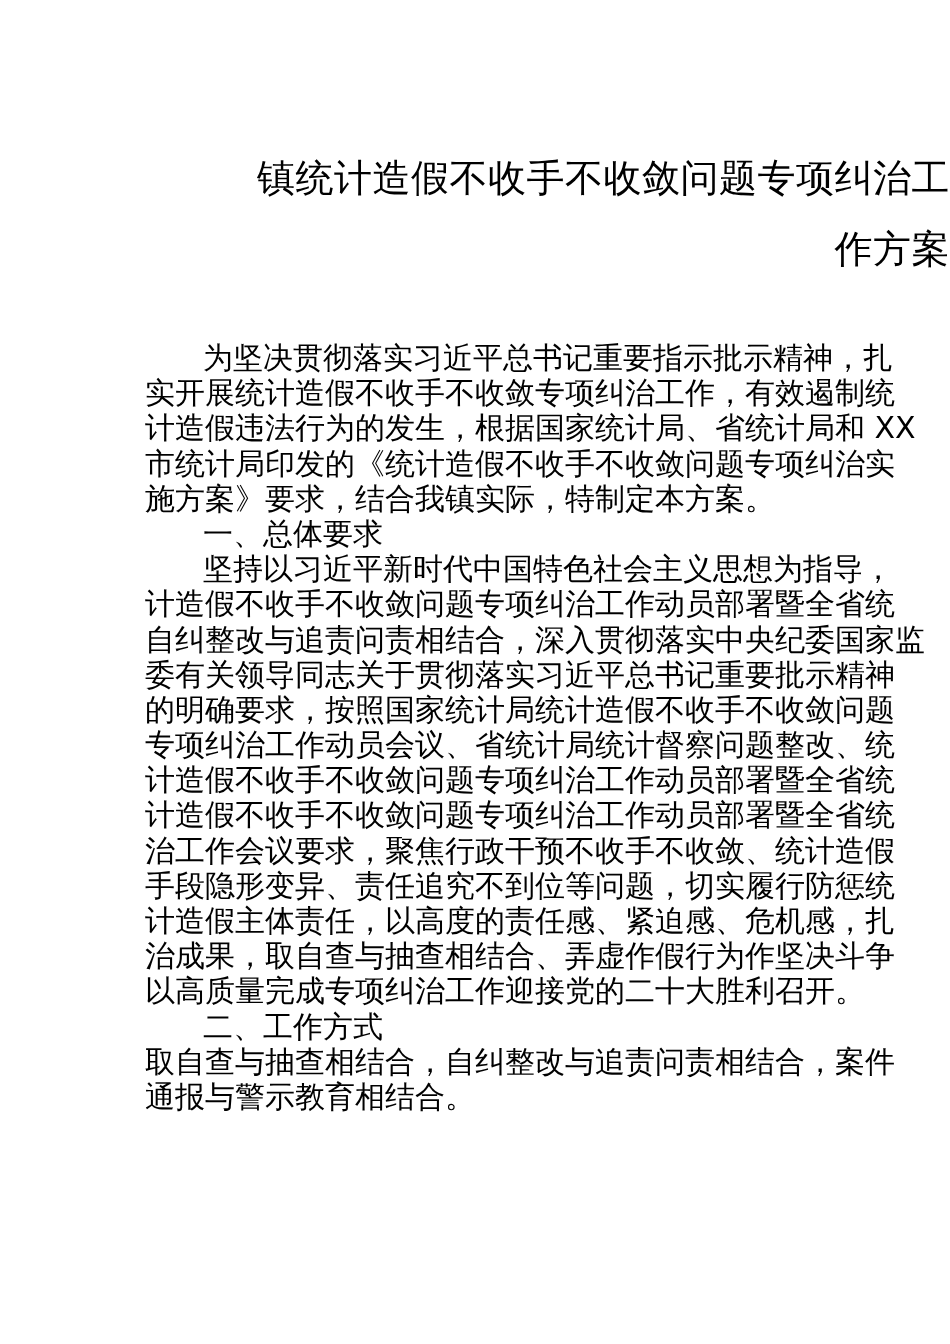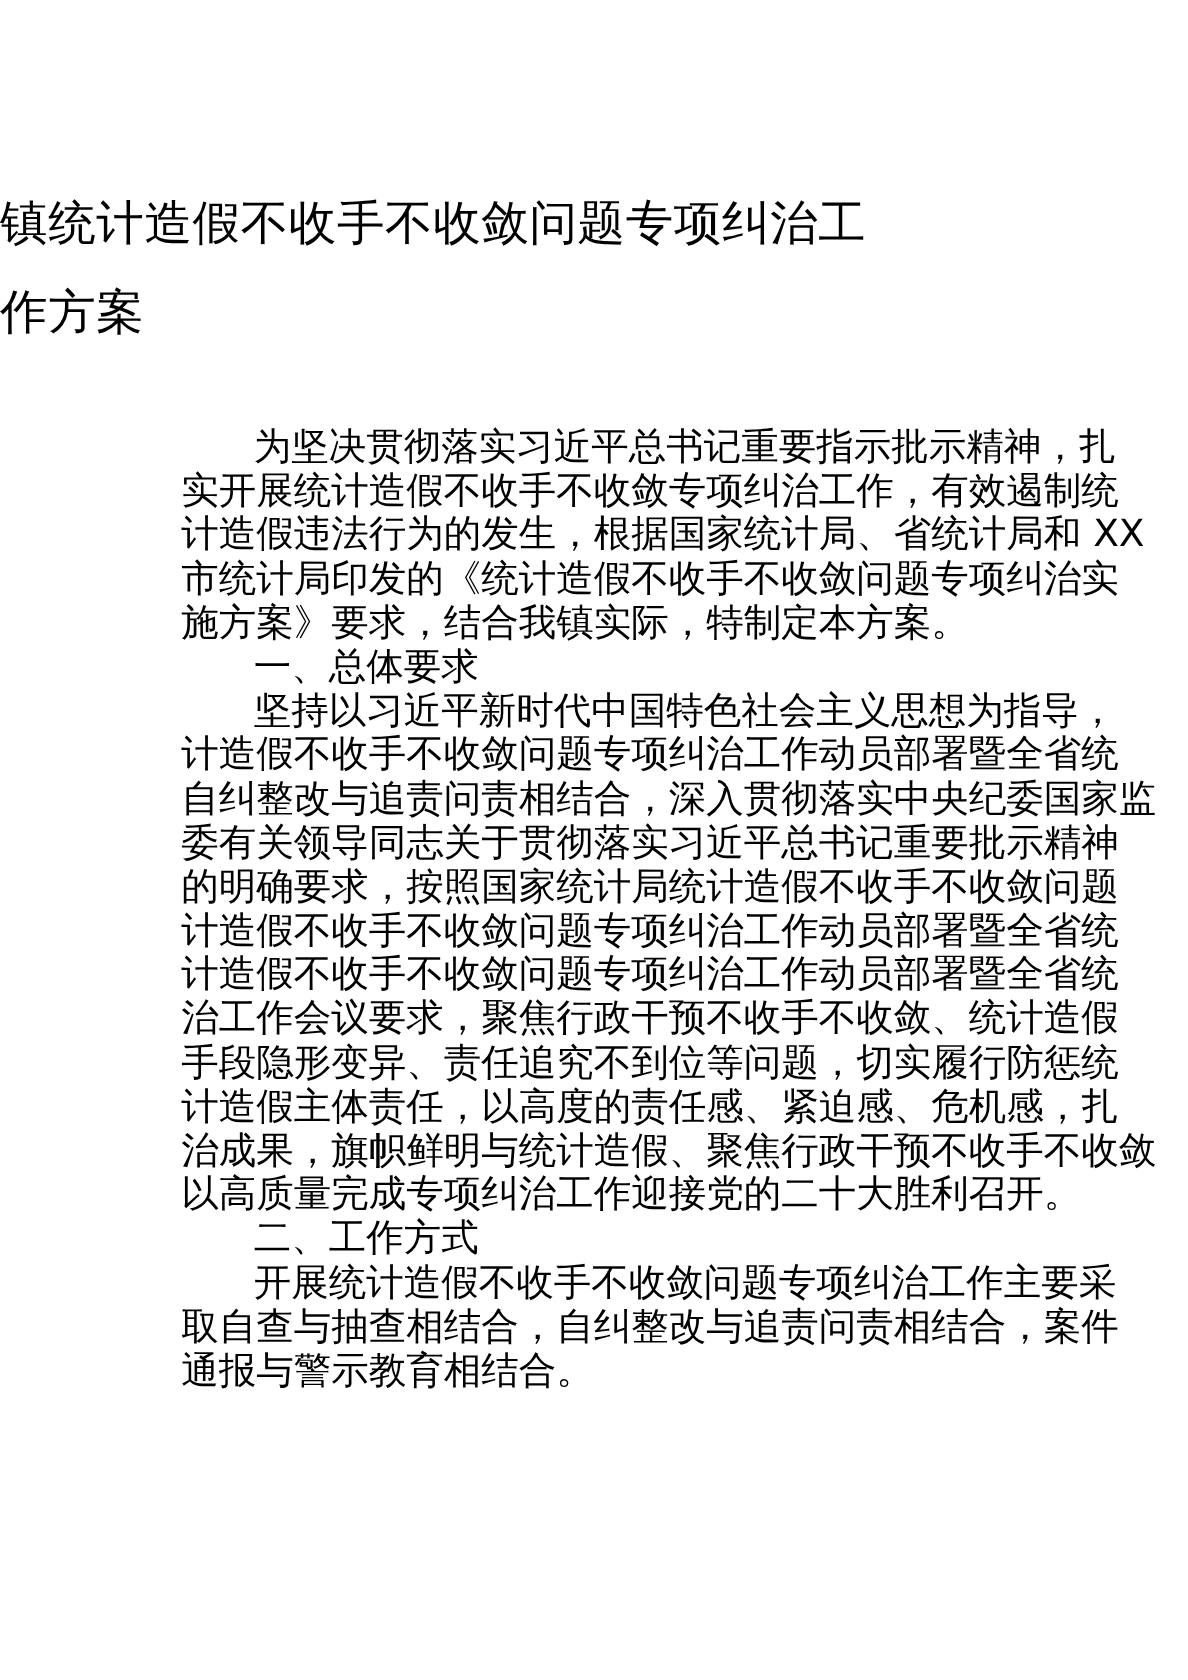--- a/index.html
+++ b/index.html
@@ -1,19 +1,19 @@
 <!DOCTYPE html>
 <html><head>
 <meta charset="utf-8">
 <style>
   html, body { margin: 0; padding: 0; background: #ffffff; }
   body { width: 950px; height: 1344px; position: relative; overflow: hidden;
          font-family: "DejaVu Sans", sans-serif; color: #000; }
   .page { position: absolute; left: 0; top: 0; width: 950px; height: 1344px; background: #fff; }
-  .title { position: absolute; left: 0; width: 950px; text-align: left;
+  .title { position: absolute; left: 0; width: 950px; text-align: right;
            font-size: 38px; line-height: 44px; letter-spacing: 0.5px; white-space: nowrap; }
   .title.l1 { top: 156px; }
   .title.l2 { top: 227px; }
   .body { position: absolute; left: 145px; top: 340px; width: 665px; }
   .line { display: block; height: 35.2px; line-height: 35.2px; font-size: 30px;
           white-space: nowrap; text-align: justify; text-align-last: justify; }
   .line.last { text-align-last: left; }
   .indent { padding-left: 58px; }
 </style>
 </head>
@@ -36,32 +36,32 @@
     <div>
       <span class="line indent last">一、总体要求</span>
     </div>
 
     <div>
       <span class="line indent">坚持以习近平新时代中国特色社会主义思想为指导，</span>
       <span class="line">计造假不收手不收敛问题专项纠治工作动员部署暨全省统</span>
       <span class="line">自纠整改与追责问责相结合，深入贯彻落实中央纪委国家监</span>
       <span class="line">委有关领导同志关于贯彻落实习近平总书记重要批示精神</span>
       <span class="line">的明确要求，按照国家统计局统计造假不收手不收敛问题</span>
+      <span class="line">专项纠治工作动员会议、省统计局统计督察问题整改、统</span>
       <span class="line">计造假不收手不收敛问题专项纠治工作动员部署暨全省统</span>
       <span class="line">计造假不收手不收敛问题专项纠治工作动员部署暨全省统</span>
       <span class="line">治工作会议要求，聚焦行政干预不收手不收敛、统计造假</span>
       <span class="line">手段隐形变异、责任追究不到位等问题，切实履行防惩统</span>
       <span class="line">计造假主体责任，以高度的责任感、紧迫感、危机感，扎</span>
-      <span class="line">治成果，旗帜鲜明与统计造假、聚焦行政干预不收手不收敛</span>
+      <span class="line">治成果，取自查与抽查相结合、弄虚作假行为作坚决斗争</span>
       <span class="line last">以高质量完成专项纠治工作迎接党的二十大胜利召开。</span>
     </div>
 
     <div>
       <span class="line indent last">二、工作方式</span>
     </div>
 
     <div>
-      <span class="line indent">开展统计造假不收手不收敛问题专项纠治工作主要采</span>
       <span class="line">取自查与抽查相结合，自纠整改与追责问责相结合，案件</span>
       <span class="line last">通报与警示教育相结合。</span>
     </div>
   </div>
 </div>
 
 </body></html>

